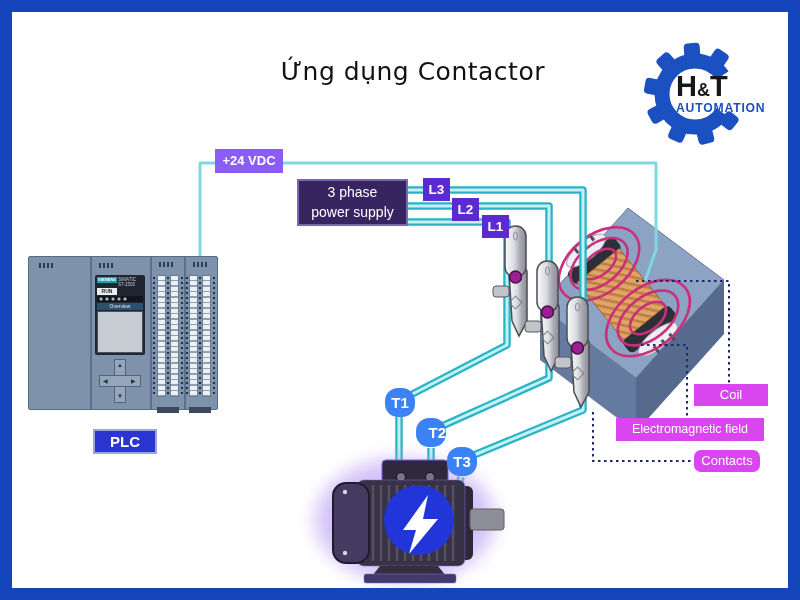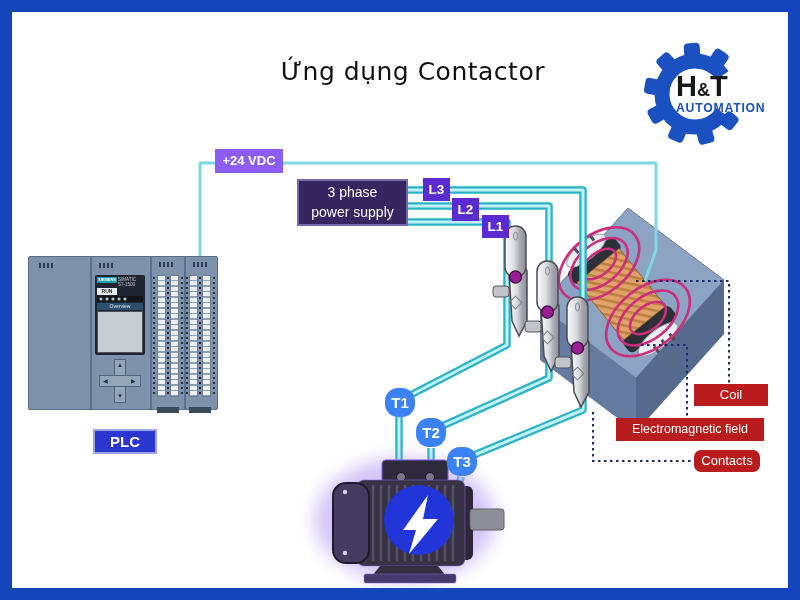--- a/index.html
+++ b/index.html
@@ -11,24 +11,24 @@
          font-family:"DejaVu Sans",sans-serif;font-size:25px;color:#111;letter-spacing:.5px;z-index:5;}
   .logo{position:absolute;left:628px;top:30px;z-index:5;}
   .logo text{font-family:"Liberation Sans",sans-serif;}
   .lbl{position:absolute;color:#fff;text-align:center;z-index:10;}
   .vdc{left:215px;top:149px;width:68px;height:24px;line-height:24px;font-size:13px;font-weight:bold;background:#8b5cf6;}
   .supply{left:297px;top:179px;width:107px;height:43px;background:#372562;border:2px solid #7a68ad;
           font-size:14px;display:flex;flex-direction:column;justify-content:center;line-height:1.4;}
   .phase{width:27px;height:23px;line-height:23px;border-radius:0;background:#5b2bd1;font-size:13.5px;font-weight:bold;}
   .l3{left:423px;top:178px;} .l2{left:452px;top:198px;} .l1{left:482px;top:215px;}
   .term{width:30px;height:29px;line-height:29px;border-radius:13px;background:#3b82f6;font-size:15px;font-weight:bold;}
-  .t1{left:385px;top:388px;} .t2{left:416px;top:418px;} .t3{left:447px;top:447px;}
+  .t1{left:385px;top:388px;} .t2{left:416px;top:418px;text-align:right;} .t3{left:447px;top:447px;}
   .plcname{left:93px;top:429px;width:60px;height:21px;line-height:21px;background:#2a36cf;
            border:2px solid #9aa4e2;font-size:15px;font-weight:bold;}
-  .callout{background:#b91c1c;font-size:13px;}
+  .callout{background:#d946ef;font-size:13px;}
   .co-coil{left:694px;top:384px;width:74px;height:22px;line-height:22px;}
   .co-em{left:616px;top:418px;width:148px;height:23px;line-height:23px;font-size:12.5px;}
   .co-contacts{left:694px;top:450px;width:66px;height:22px;line-height:22px;border-radius:7px;}
   
   .plc{position:absolute;left:28px;top:256px;width:188px;height:152px;background:#7e93ab;
        border:1px solid #566d86;border-radius:2px;z-index:6;}
   .psep{position:absolute;top:0;width:2px;height:100%;background:#5a708c;}
   .vent{position:absolute;width:15px;height:5px;
         background:repeating-linear-gradient(90deg,#2e3c4e 0 2px,transparent 2px 4px);}
   .cpu-display{position:absolute;left:66px;top:18px;width:50px;height:80px;background:#1f2631;

